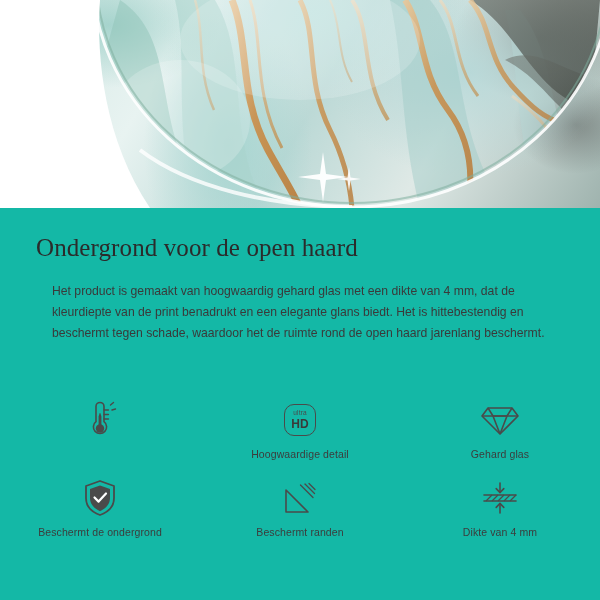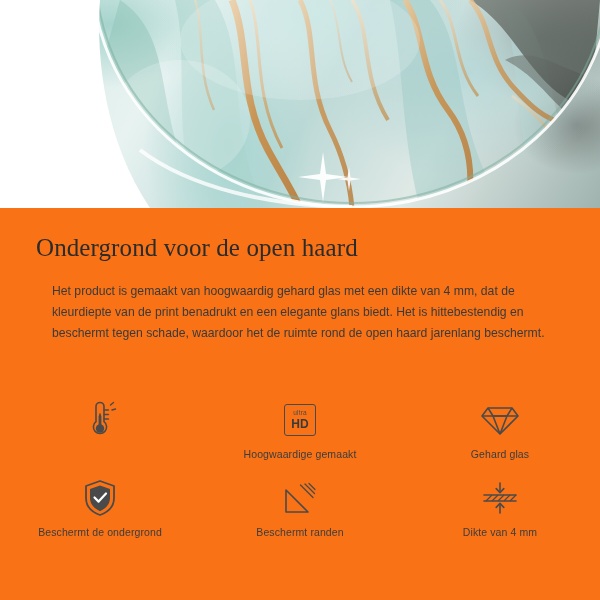--- a/index.html
+++ b/index.html
@@ -10,21 +10,21 @@
     width: 600px;
     height: 600px;
     background: #ffffff;
     font-family: "Liberation Sans", sans-serif;
     overflow: hidden;
   }
   .page {
     position: relative;
     width: 600px;
     height: 600px;
-    background: #f97316;
+    background: #14b8a6;
     overflow: hidden;
   }
 
   
   .hero {
     position: relative;
     width: 600px;
     height: 208px;
     overflow: hidden;
     background: #ffffff;
@@ -112,21 +112,21 @@
     margin-top: 8px;
     font-size: 10.5px;
     color: #3c3c3c;
     text-align: center;
     letter-spacing: 0.1px;
   }
   .hd-box {
     width: 30px;
     height: 30px;
     border: 1.6px solid #4a4a4a;
-    border-radius: 3px;
+    border-radius: 10px;
     display: flex;
     flex-direction: column;
     align-items: center;
     justify-content: center;
     line-height: 1;
   }
   .hd-box .u {
     font-size: 6.5px;
     letter-spacing: 0.2px;
     color: #4a4a4a;
@@ -239,21 +239,21 @@
       </div>
     </div>
 
     <div class="feature">
       <div class="glyph">
         <div class="hd-box">
           <span class="u">ultra</span>
           <span class="hd">HD</span>
         </div>
       </div>
-      <div class="caption">Hoogwaardige gemaakt</div>
+      <div class="caption">Hoogwaardige detail</div>
     </div>
 
     <div class="feature">
       <div class="glyph">
         <svg width="38" height="34" viewBox="0 0 38 34">
           <g fill="none" stroke="#4a4a4a" stroke-width="1.6" stroke-linejoin="round">
             <path d="M7,5 H31 L37,13 L19,31 L1,13 Z"></path>
             <path d="M1,13 H37"></path>
             <path d="M7,5 L12,13 L19,31"></path>
             <path d="M31,5 L26,13 L19,31"></path>

